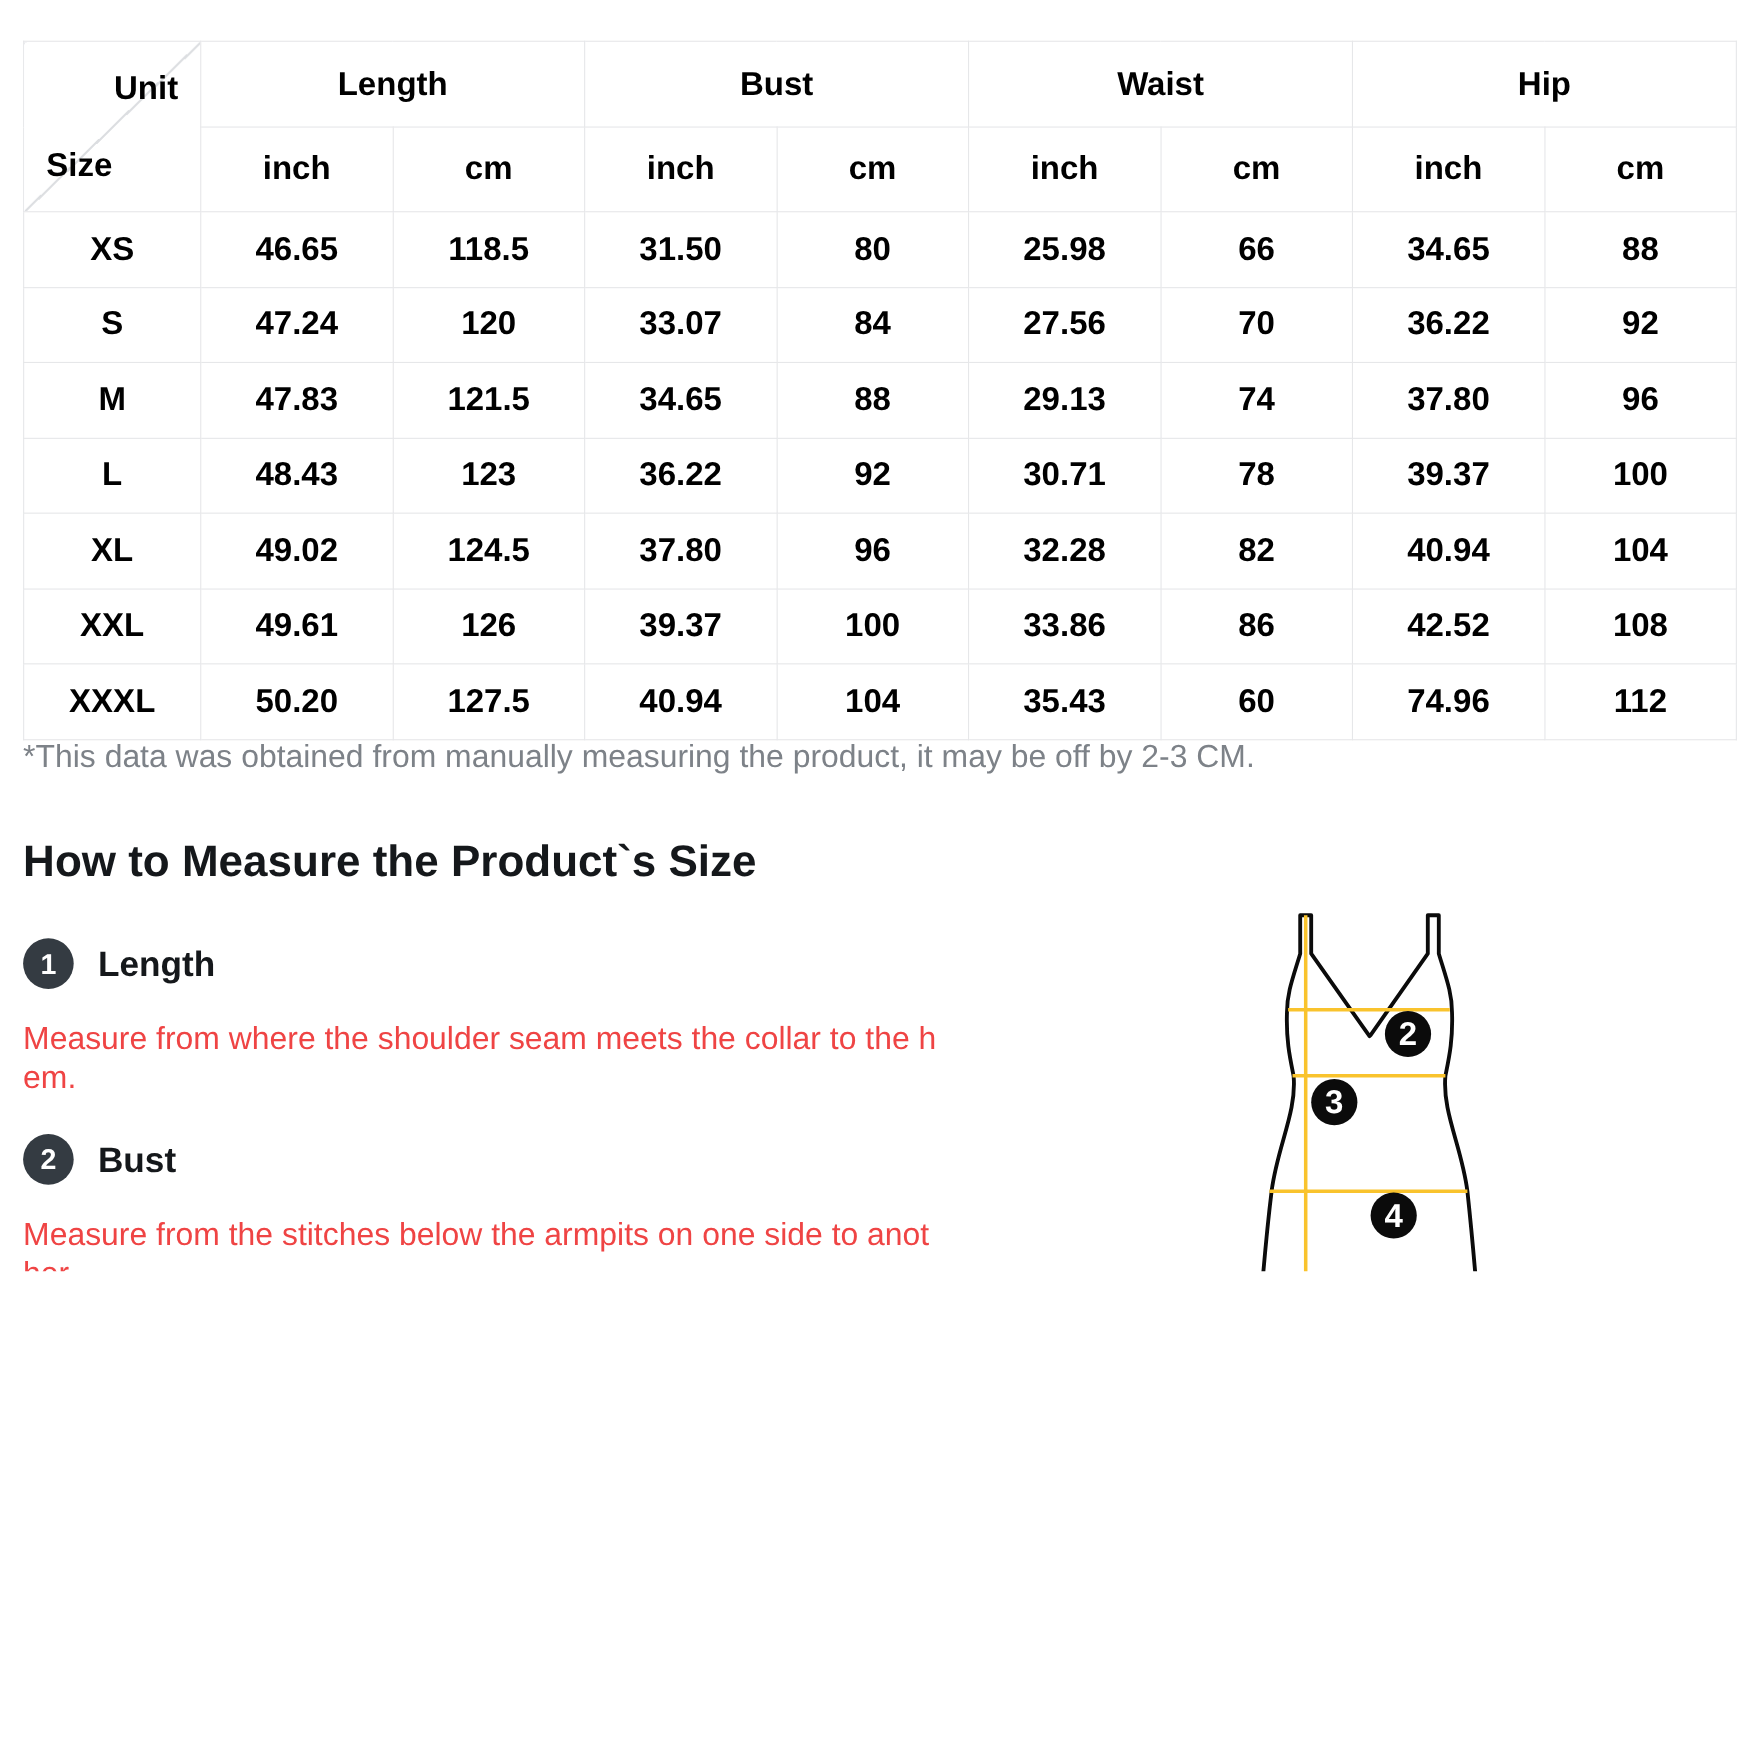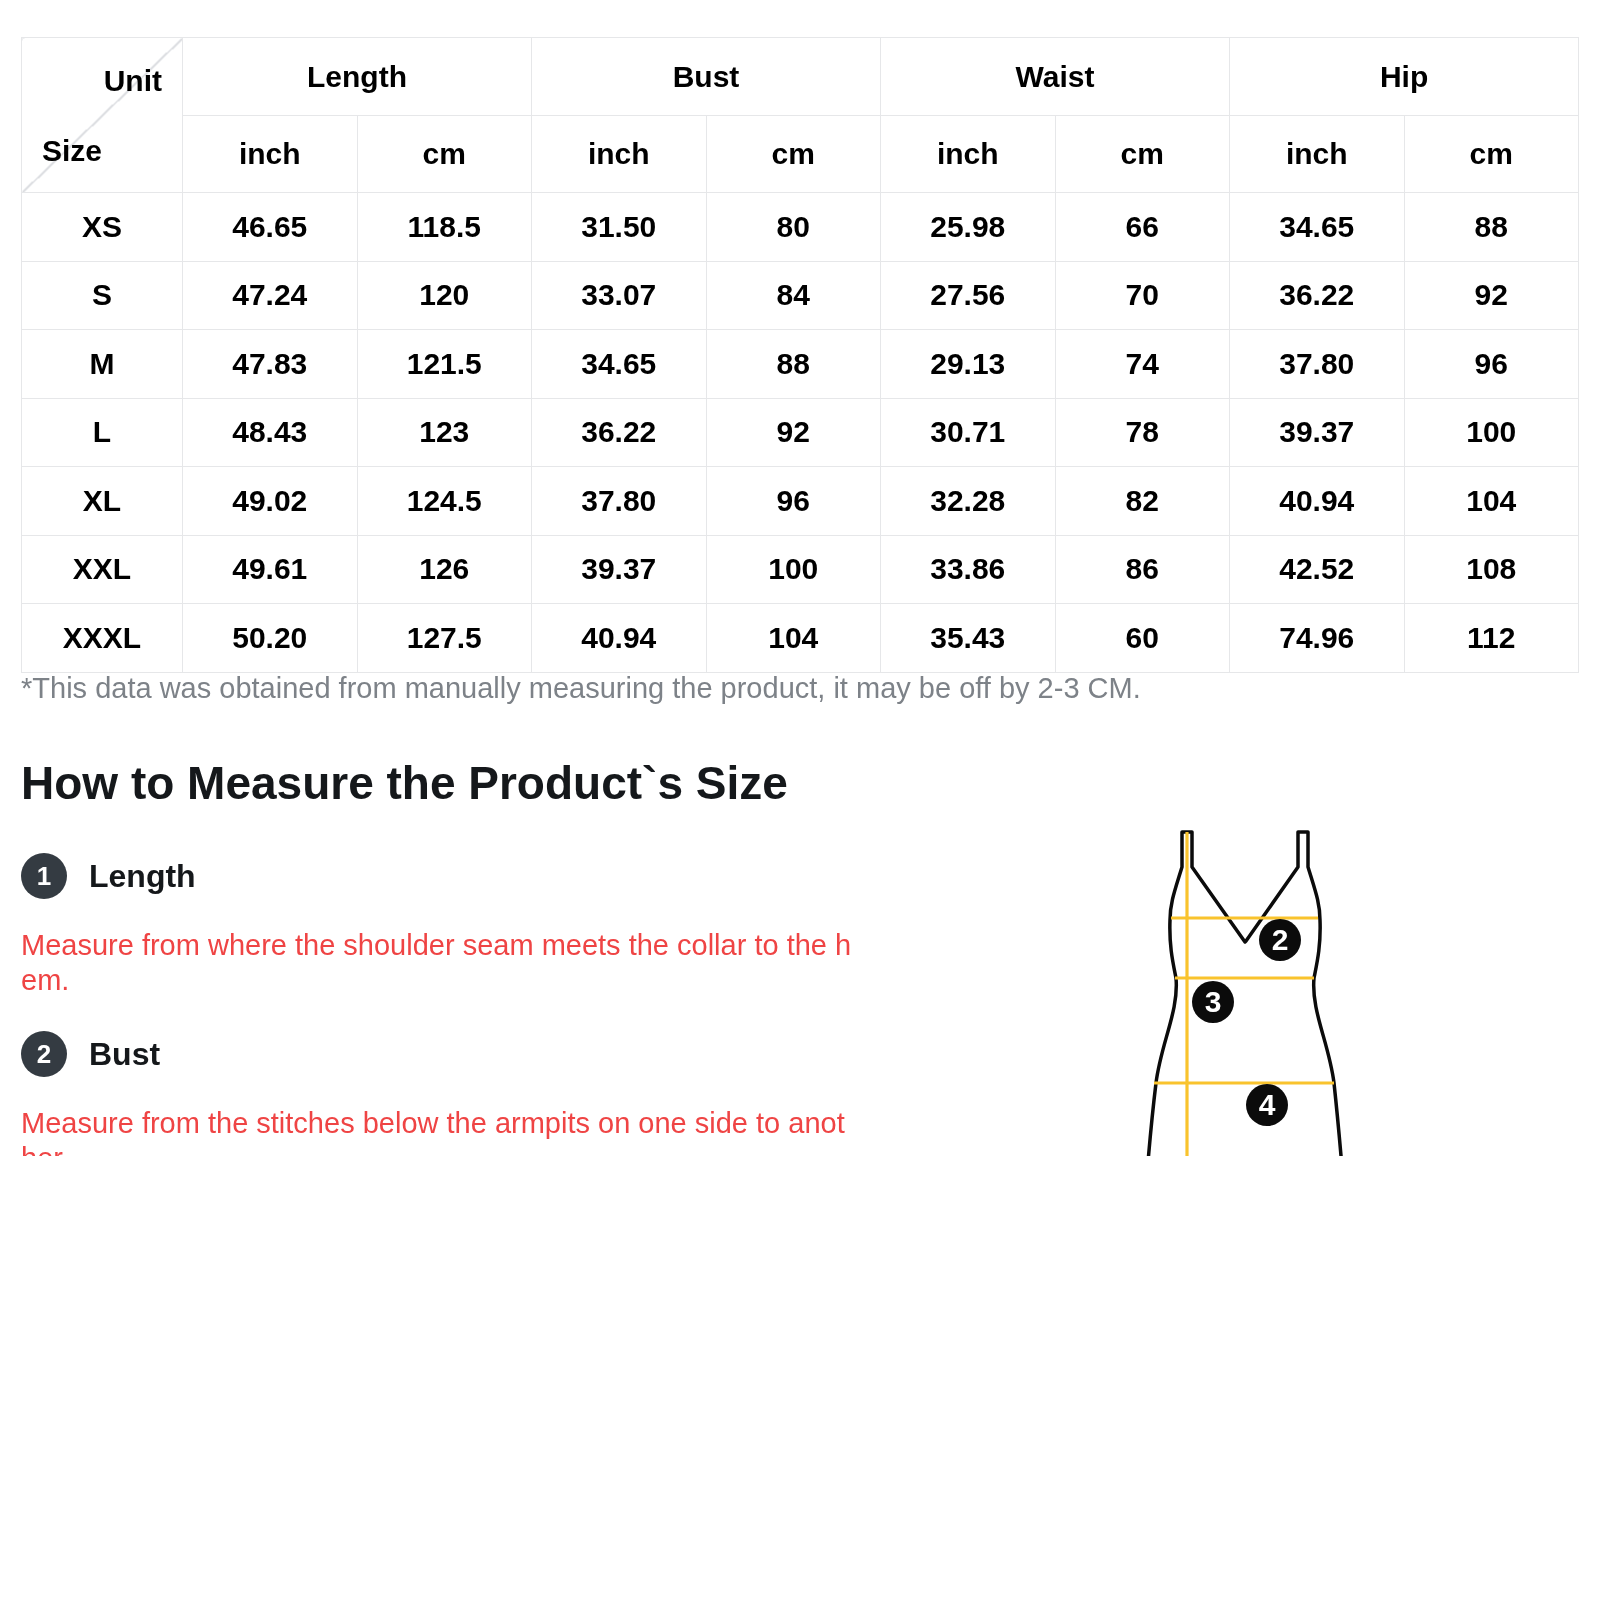--- a/index.html
+++ b/index.html
@@ -57,21 +57,21 @@
     color: #7d8288;
     font-weight: normal;
   }
 
   
   .howto-title {
     position: absolute;
     left: 21px;
     top: 757px;
     margin: 0;
-    font-size: 46px;
+    font-size: 40px;
     line-height: 52px;
     font-weight: bold;
     color: #15181b;
   }
 
   .steps {
     position: absolute;
     left: 21px;
     top: 852px;
     width: 900px;

